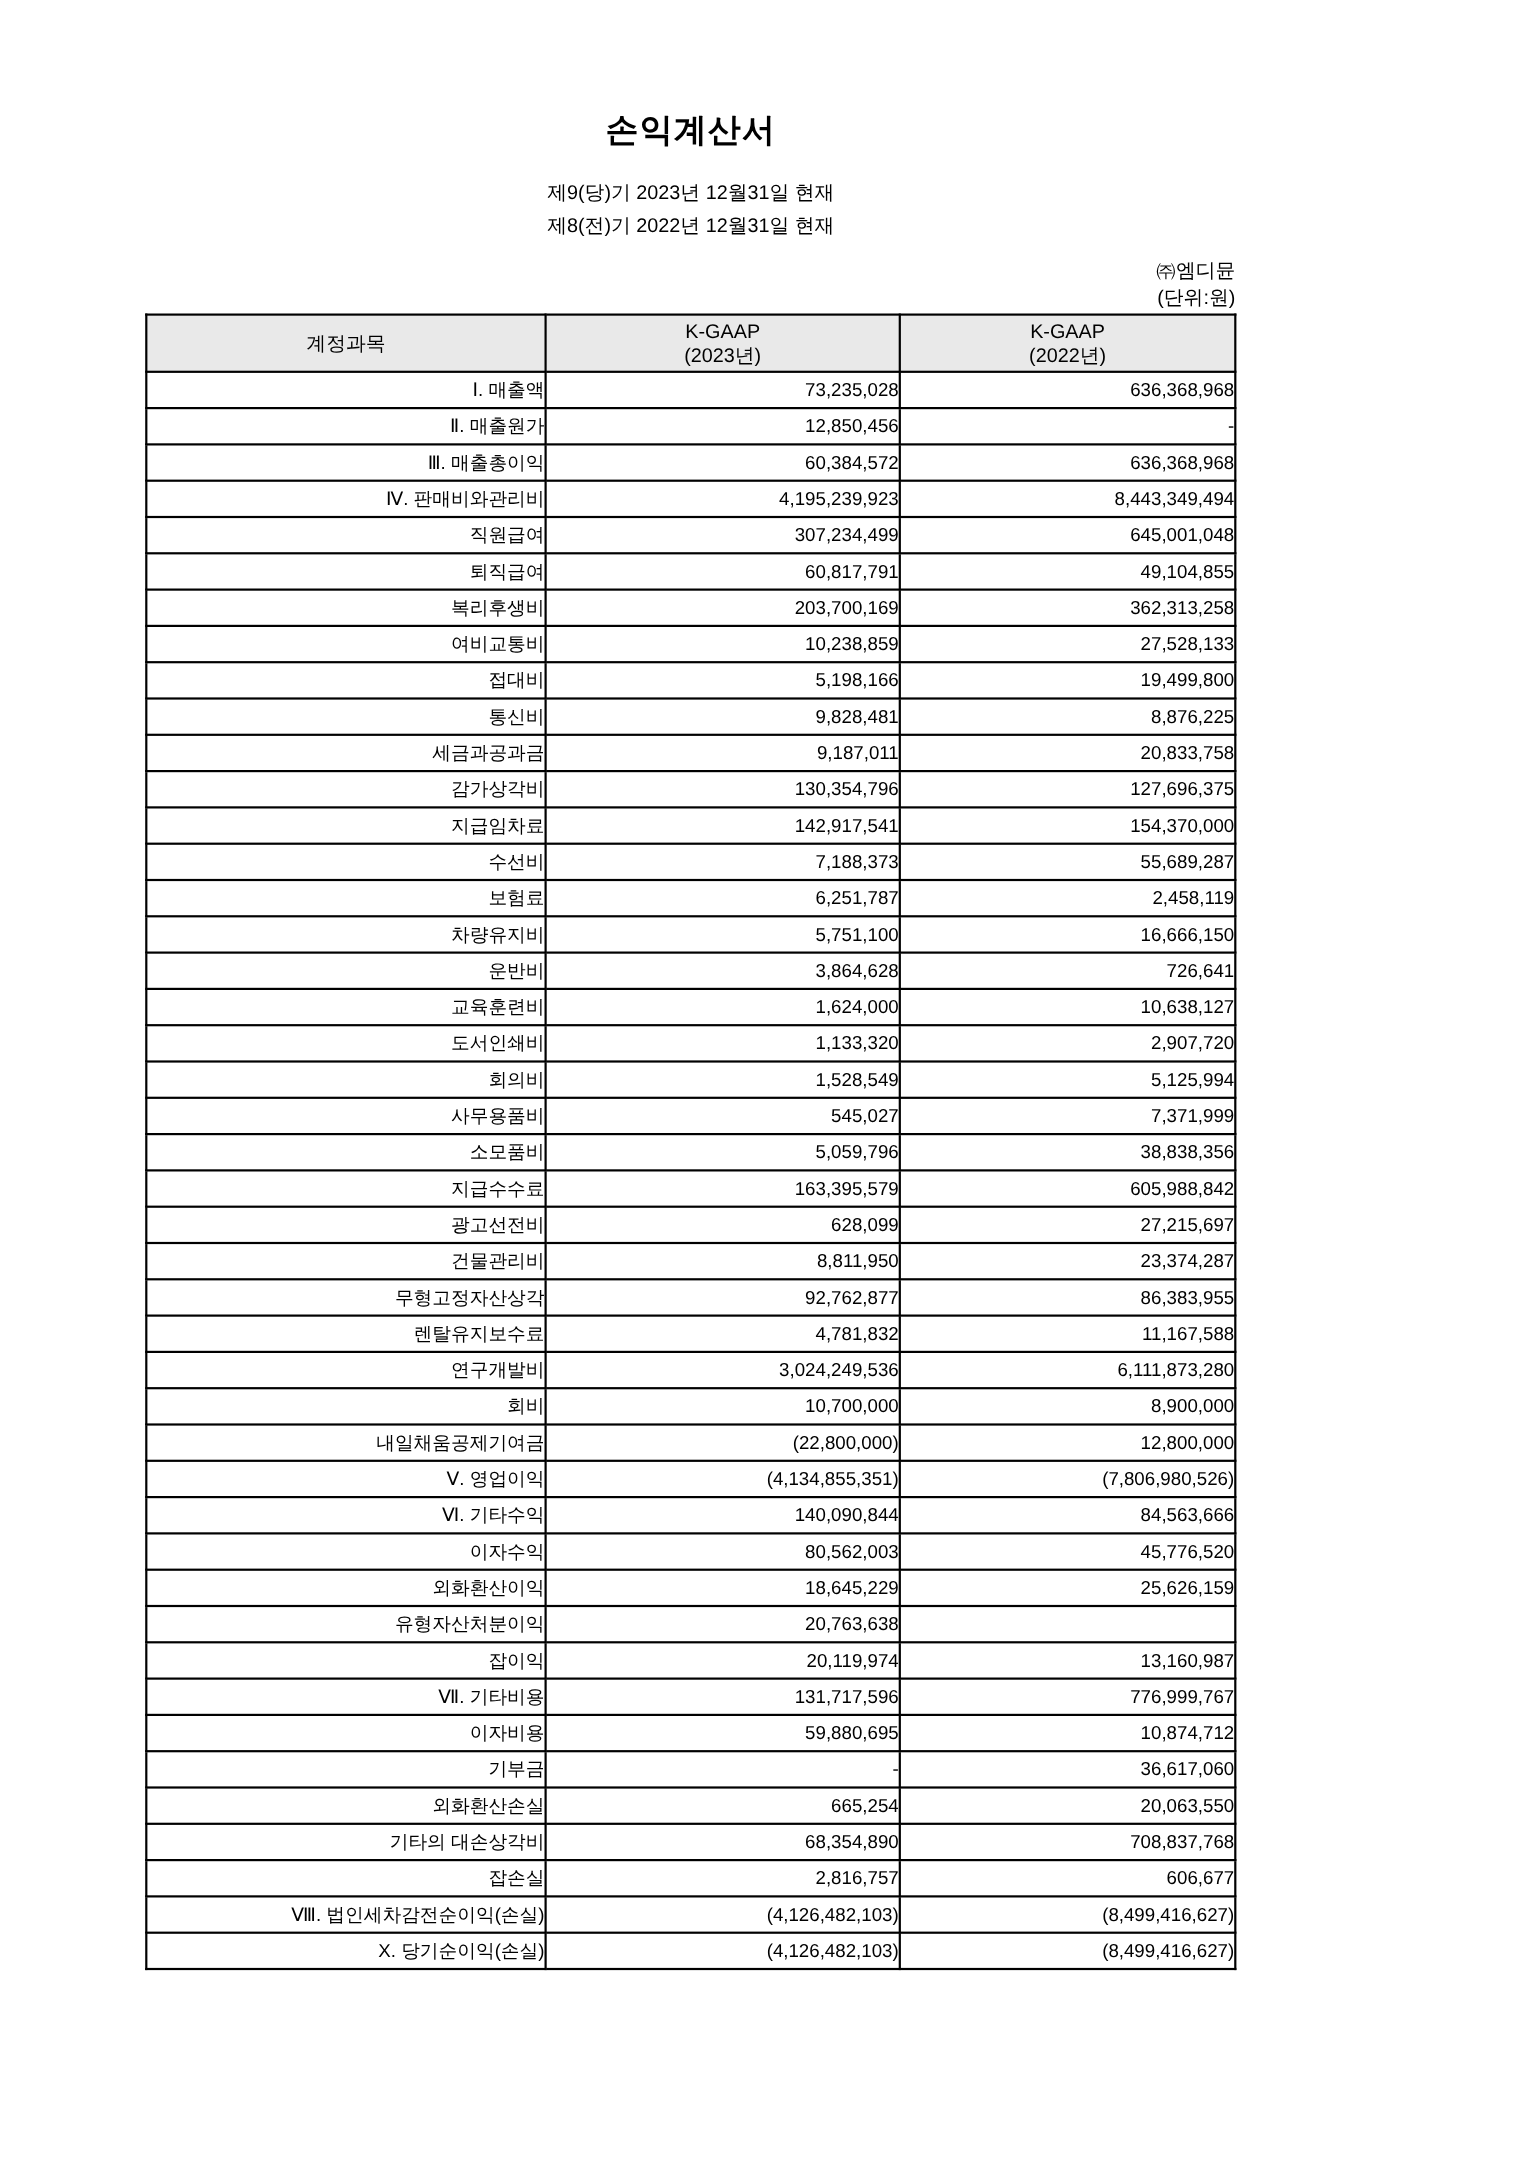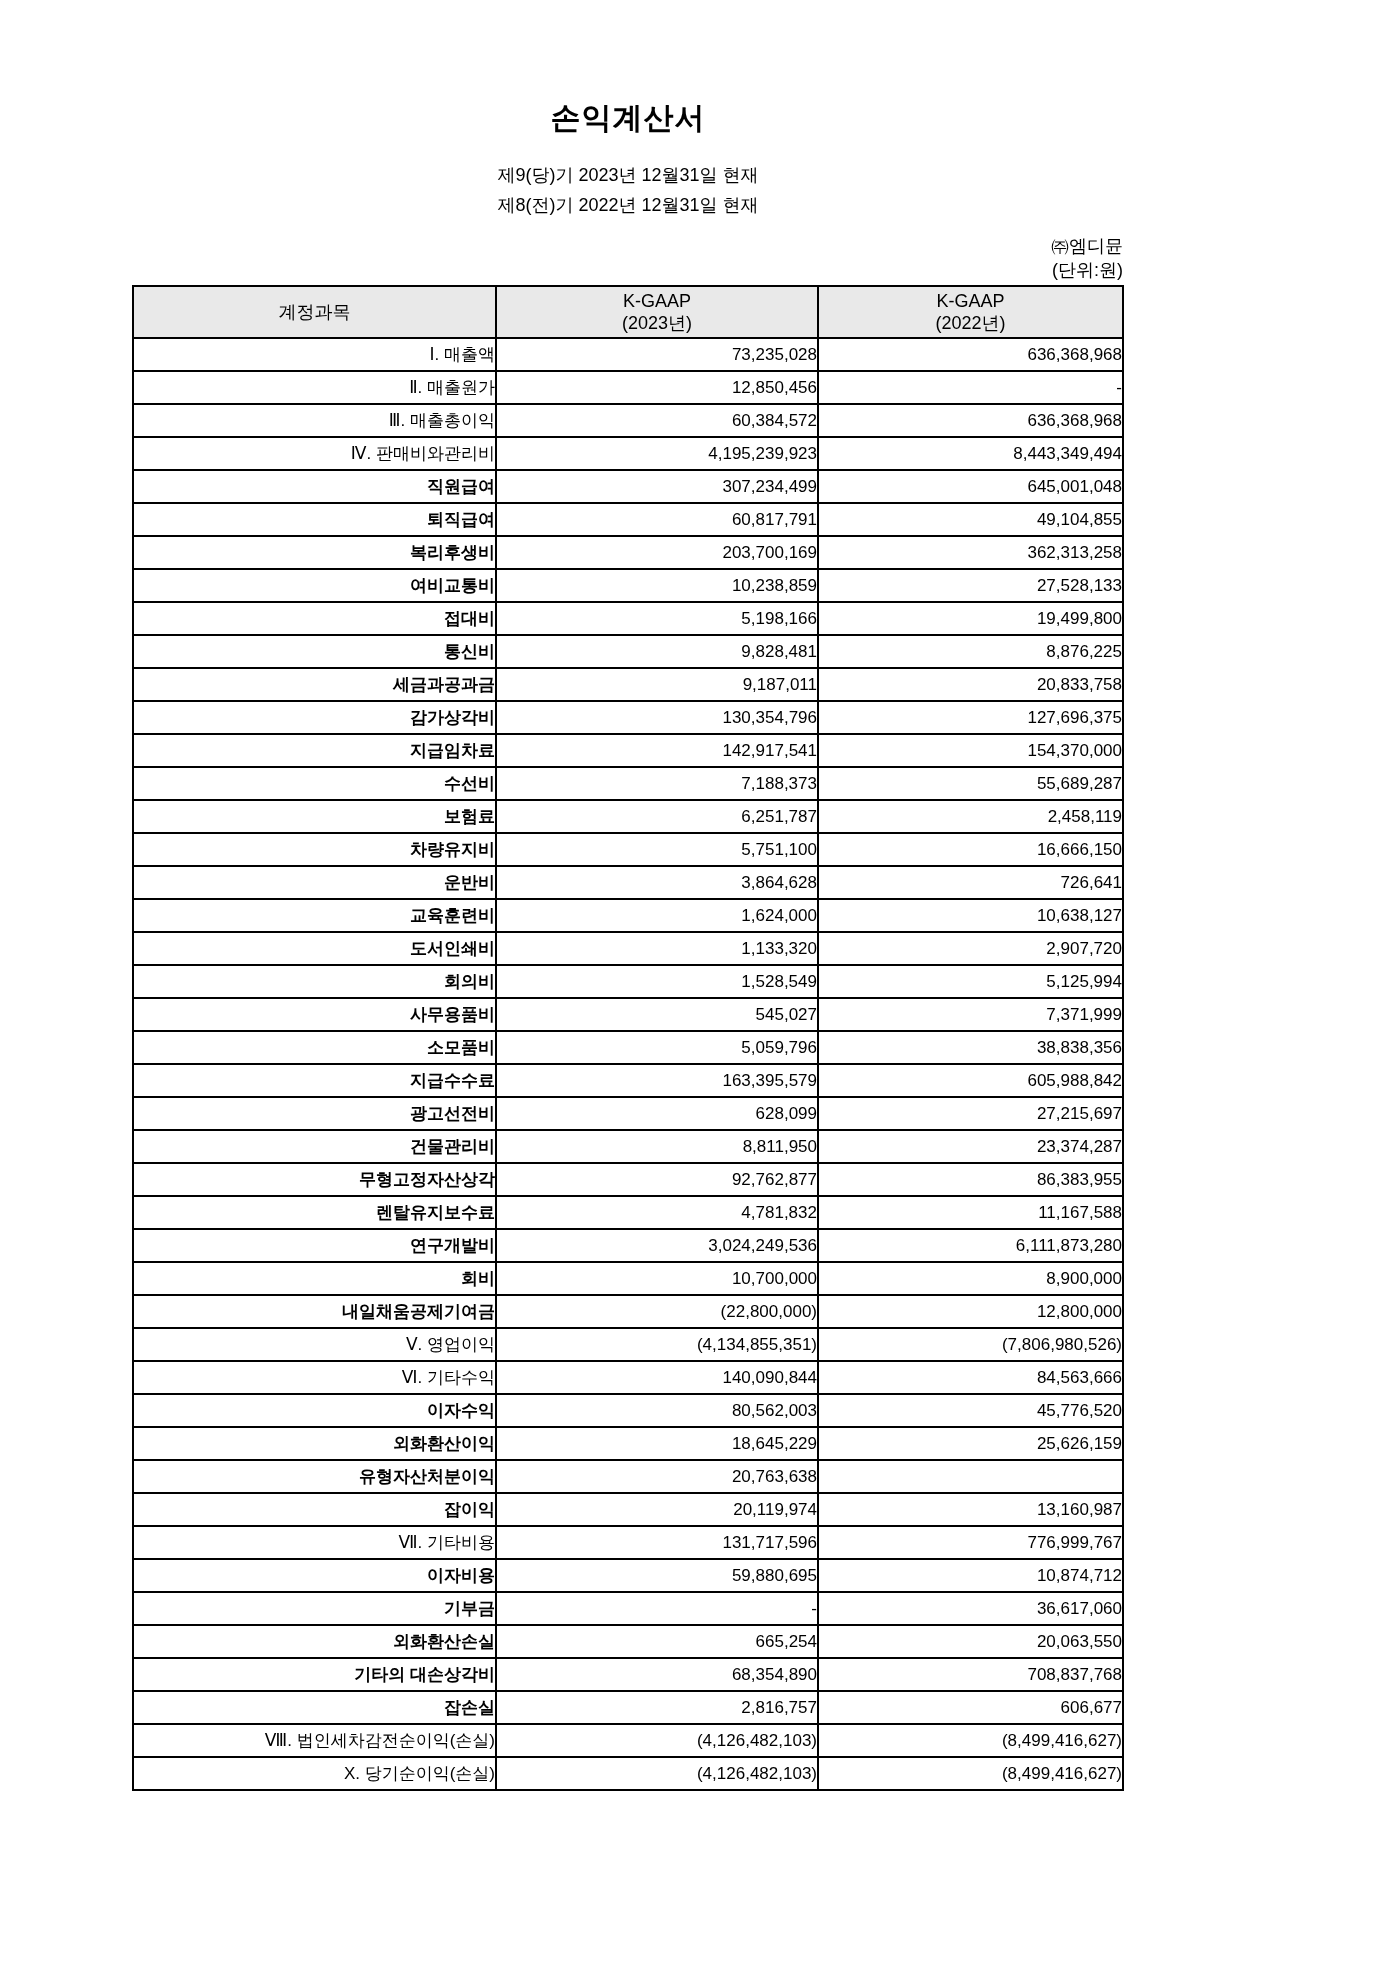--- a/index.html
+++ b/index.html
@@ -65,21 +65,20 @@
     font-size: 17px;
     vertical-align: middle;
     padding: 0;
   }
   td.acct {
     text-align: right;
     padding-left: 7px;
   }
   td.acct.indent {
     padding-left: 66px;
-    font-weight: bold;
   }
   td.num {
     text-align: right;
     padding-right: 10px;
   }
 </style>
 </head>
 <body>
 
 <div class="page">

